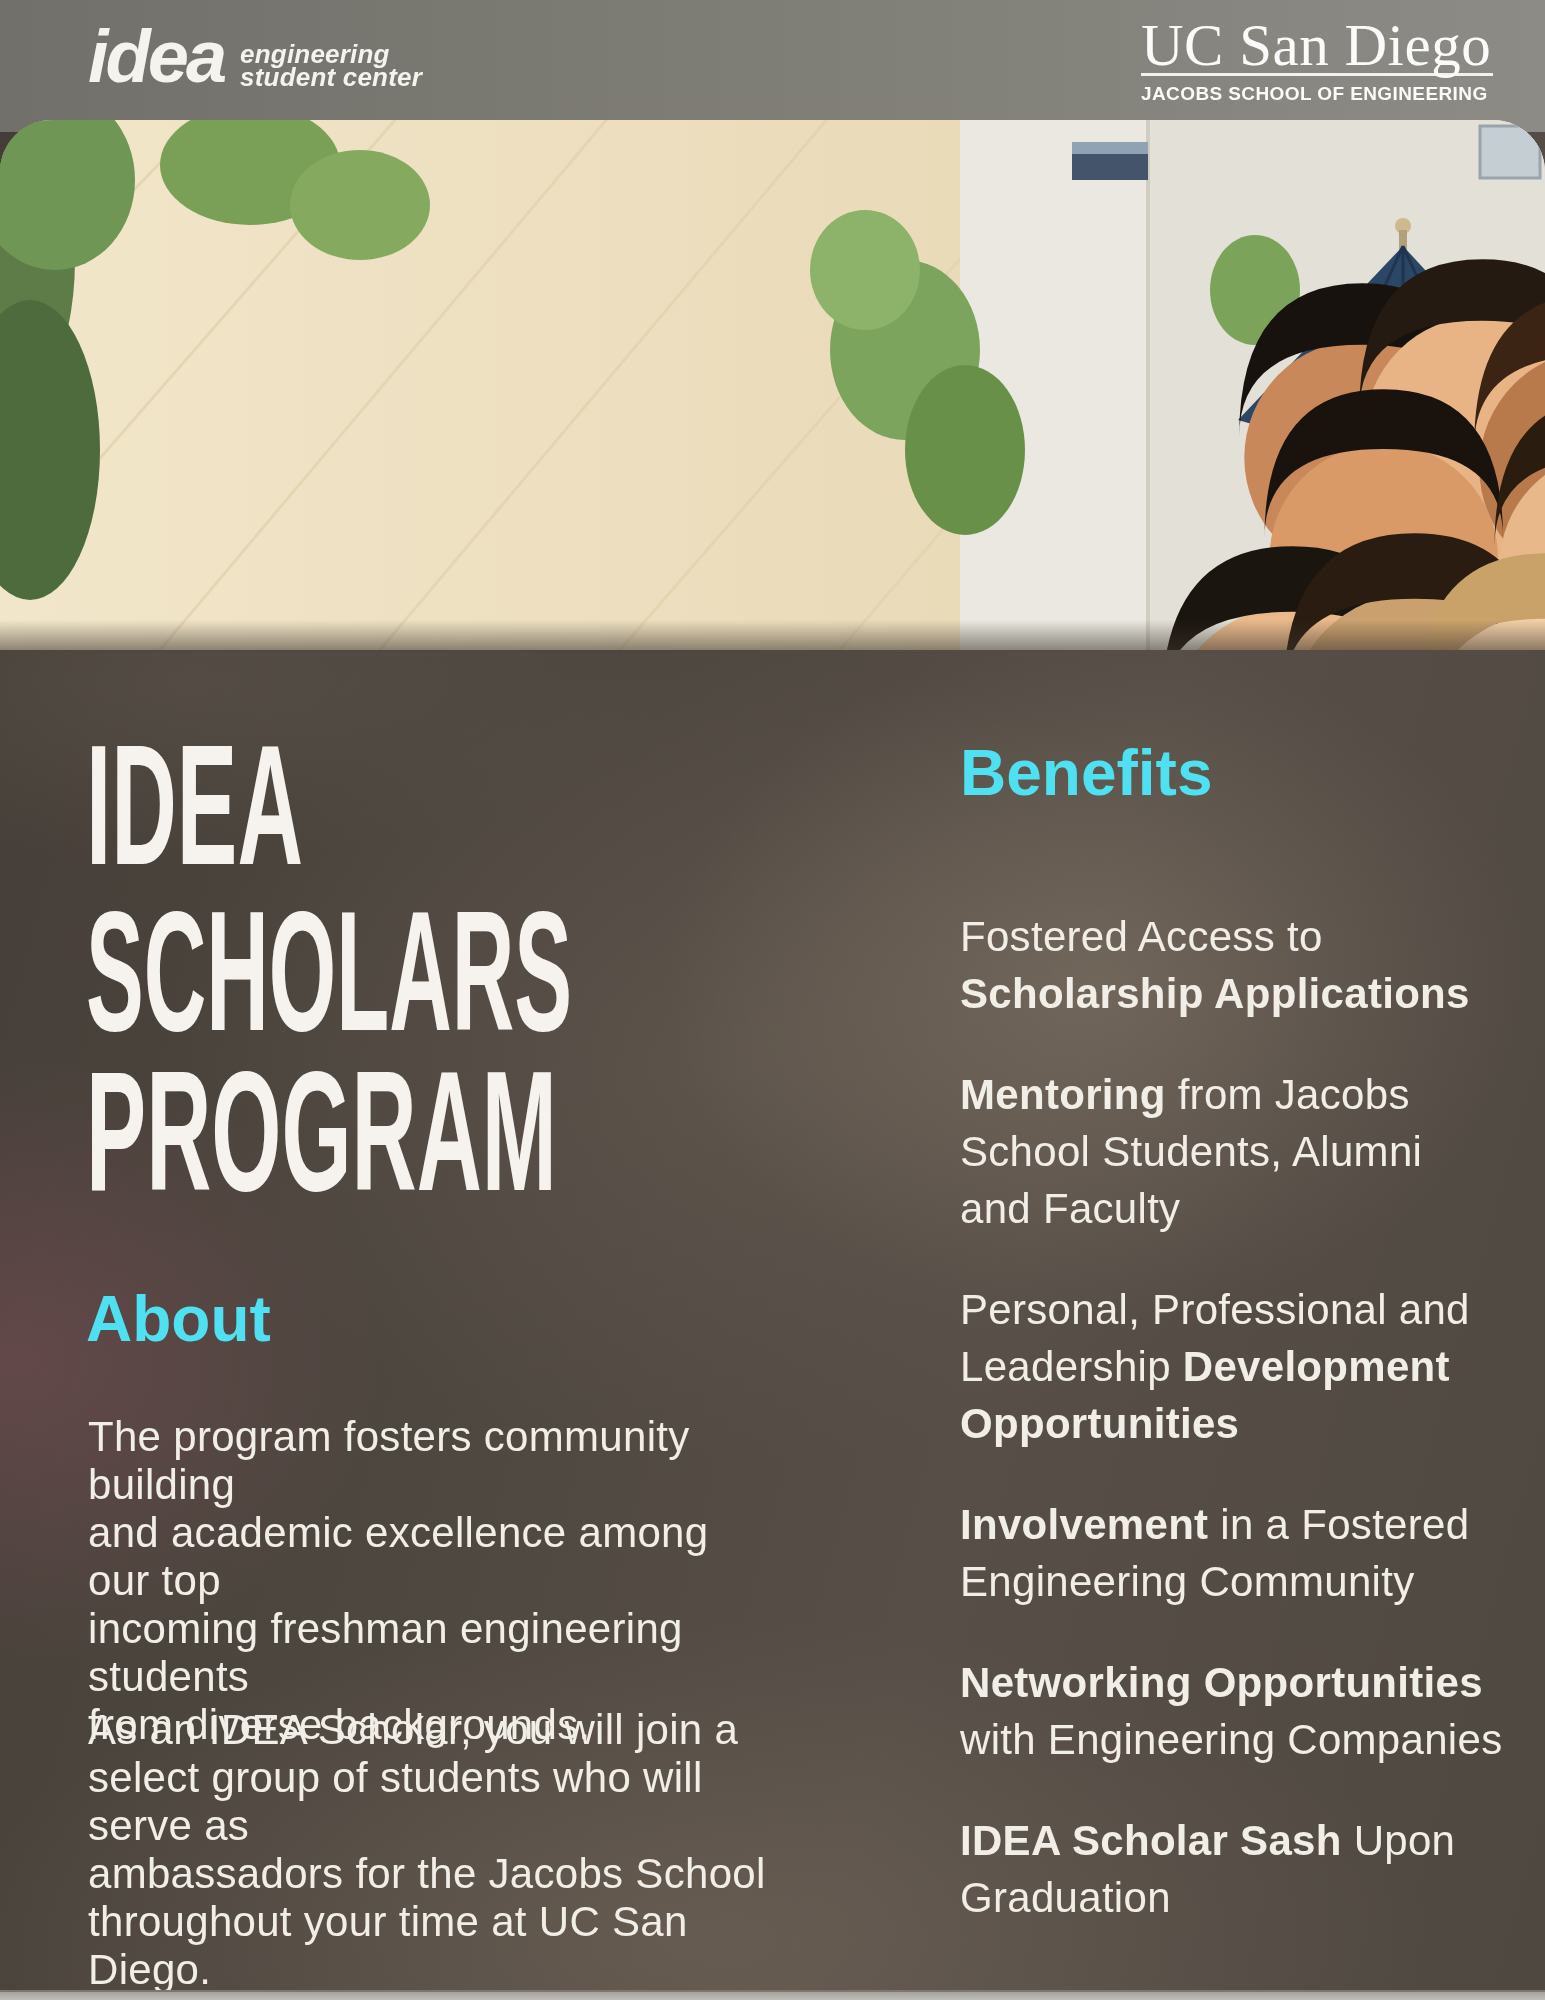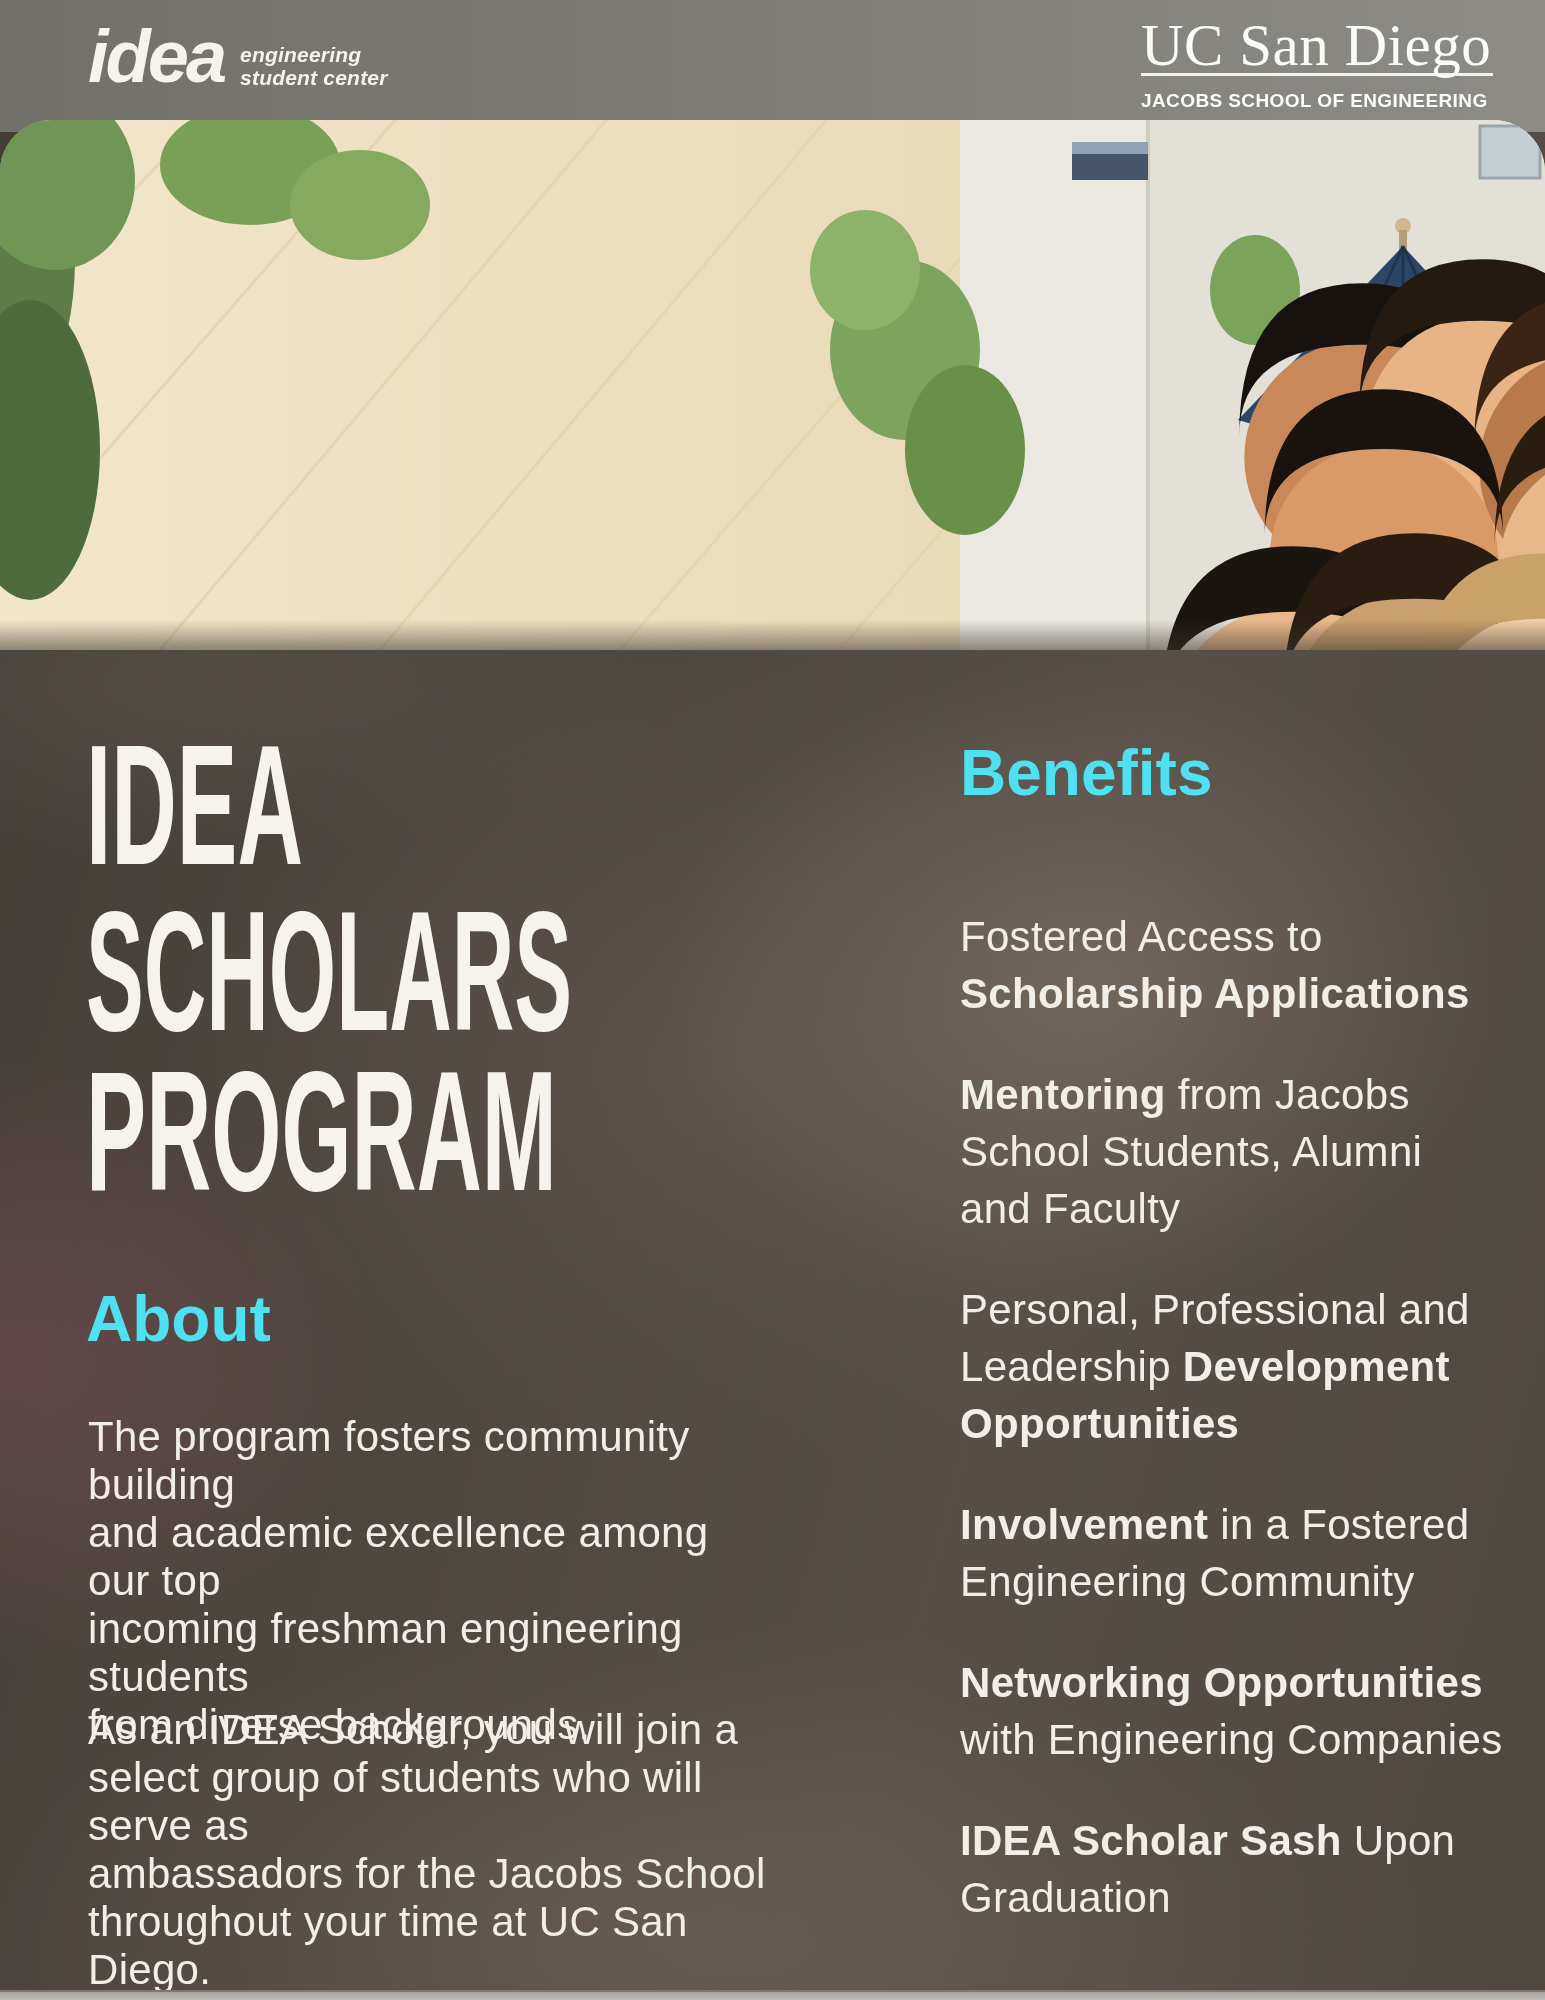--- a/index.html
+++ b/index.html
@@ -13,25 +13,25 @@
       radial-gradient(520px 430px at 1% 68%, rgba(150,84,101,.34), rgba(150,84,101,0) 70%),
       radial-gradient(980px 430px at 45% 97%, rgba(140,124,107,.32), rgba(140,124,107,0) 75%),
       radial-gradient(700px 260px at 12% 34%, rgba(122,112,101,.22), rgba(122,112,101,0) 70%),
       linear-gradient(105deg,#443d37 0%,#4d463f 35%,#564e47 65%,#4f4841 100%);
   }
   
   .header-band{position:absolute;left:0;top:0;width:1545px;height:132px;
     background:linear-gradient(90deg,#71706a 0%,#7d7c75 45%,#8c8b85 100%);}
   .logo-idea{position:absolute;left:88px;top:22px;display:flex;align-items:flex-end;gap:16px;color:#f4f3ee;}
   .logo-idea .wordmark{font-size:74px;line-height:70px;font-weight:bold;font-style:italic;letter-spacing:-3px;}
-  .logo-idea .tagline{font-size:21px;line-height:23px;font-weight:bold;font-style:italic;margin-bottom:3px;letter-spacing:.2px;}
+  .logo-idea .tagline{font-size:26px;line-height:23px;font-weight:bold;font-style:italic;margin-bottom:3px;letter-spacing:.2px;}
   .logo-ucsd{position:absolute;left:1141px;top:22px;color:#fbfbfa;}
   .ucsd-name{display:inline-block;font-family:"Liberation Serif","DejaVu Serif",serif;
     font-size:59px;line-height:46px;border-bottom:3px solid #f2f1ee;padding:0 2px 5px 0;letter-spacing:.5px;}
-  .ucsd-school{font-size:19px;font-weight:bold;letter-spacing:.4px;margin-top:14px;white-space:nowrap;}
+  .ucsd-school{font-size:19px;font-weight:bold;letter-spacing:.4px;margin-top:7px;white-space:nowrap;}
   
   svg.photo{position:absolute;left:0;top:120px;width:1545px;height:530px;border-radius:52px 52px 0 0;display:block;}
   
   svg.title{position:absolute;left:84px;top:700px;overflow:visible;}
   svg.title text{fill:#f6f2ed;font-family:"Liberation Sans","DejaVu Sans",sans-serif;font-weight:bold;}
   
   .section-heading{position:absolute;font-size:64px;font-weight:bold;color:var(--accent);letter-spacing:0;}
   .h-about{left:86px;top:1282px;}
   .h-benefits{left:960px;top:736px;}
   

